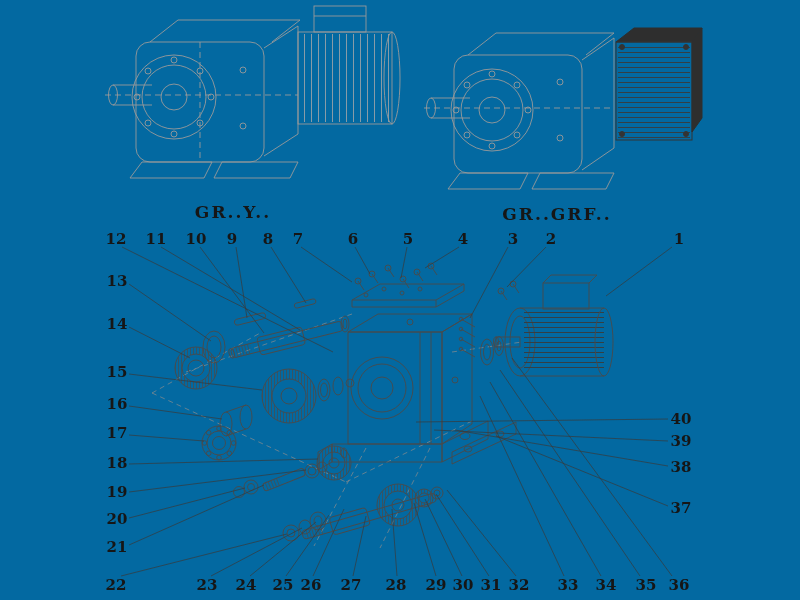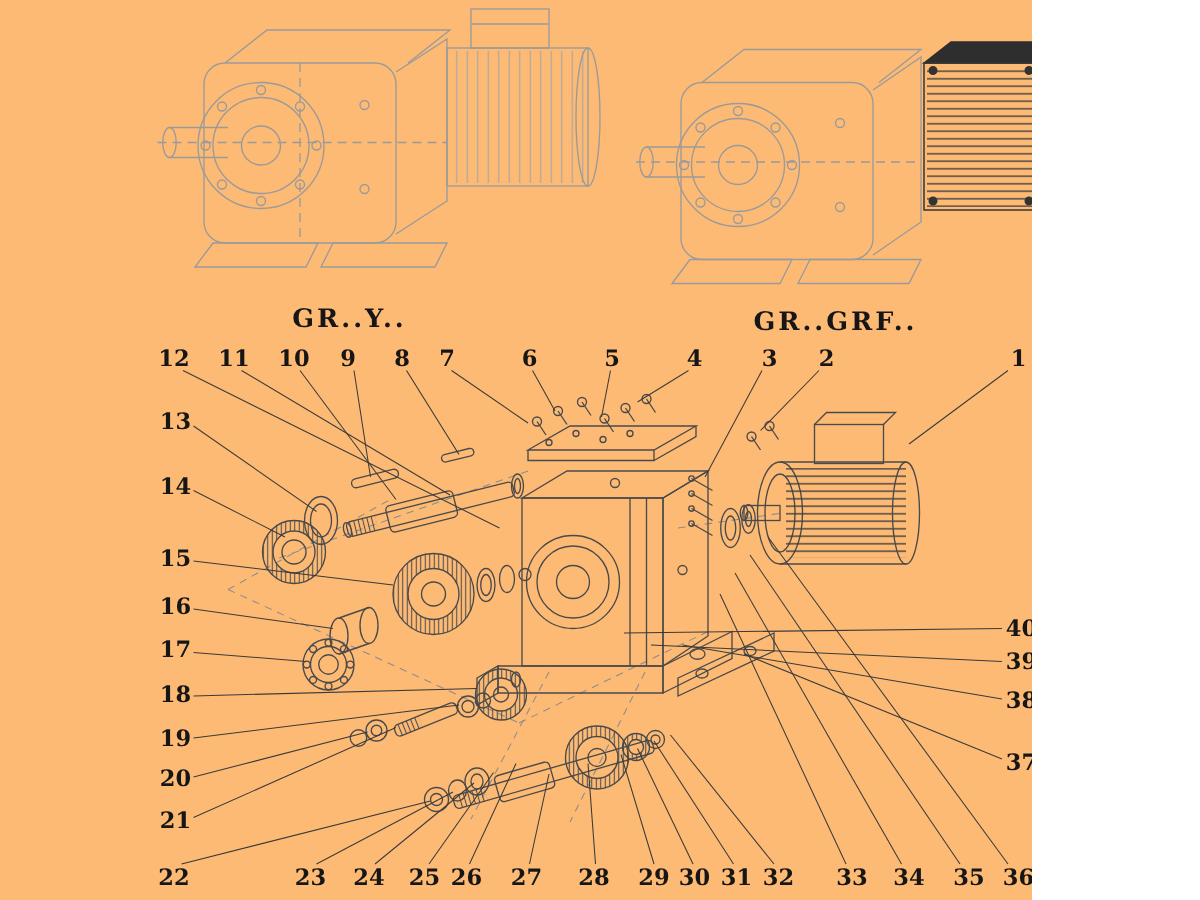--- a/index.html
+++ b/index.html
@@ -1,16 +1,16 @@
 <!DOCTYPE html>
 <html><head>
 <meta charset="utf-8">
 <style>
   html,body{margin:0;padding:0;background:#ffffff;}
-  .stage{position:relative;width:688px;height:600px;background:#fdba74;overflow:hidden;
+  .stage{position:relative;width:800px;height:600px;background:#0369a1;overflow:hidden;
          font-family:"DejaVu Serif", serif;}
   svg{position:absolute;inset:0;}
   .ln-light{stroke:#9a9a9a;fill:none;stroke-width:.9;}
   .ln{stroke:#4a4a4a;fill:none;stroke-width:.9;}
   .ln-dk{stroke:#343434;fill:none;stroke-width:1;}
   .dash{stroke:#8c8c8c;stroke-width:.7;stroke-dasharray:5 4;fill:none;}
   .leader{stroke:#3a3a3a;stroke-width:.7;fill:none;}
   .callout{font:bold 15px "DejaVu Serif", serif;fill:#161616;text-anchor:middle;}
   .variant-label{font:bold 17px "DejaVu Serif", serif;letter-spacing:2px;fill:#161616;text-anchor:middle;}
 </style>

